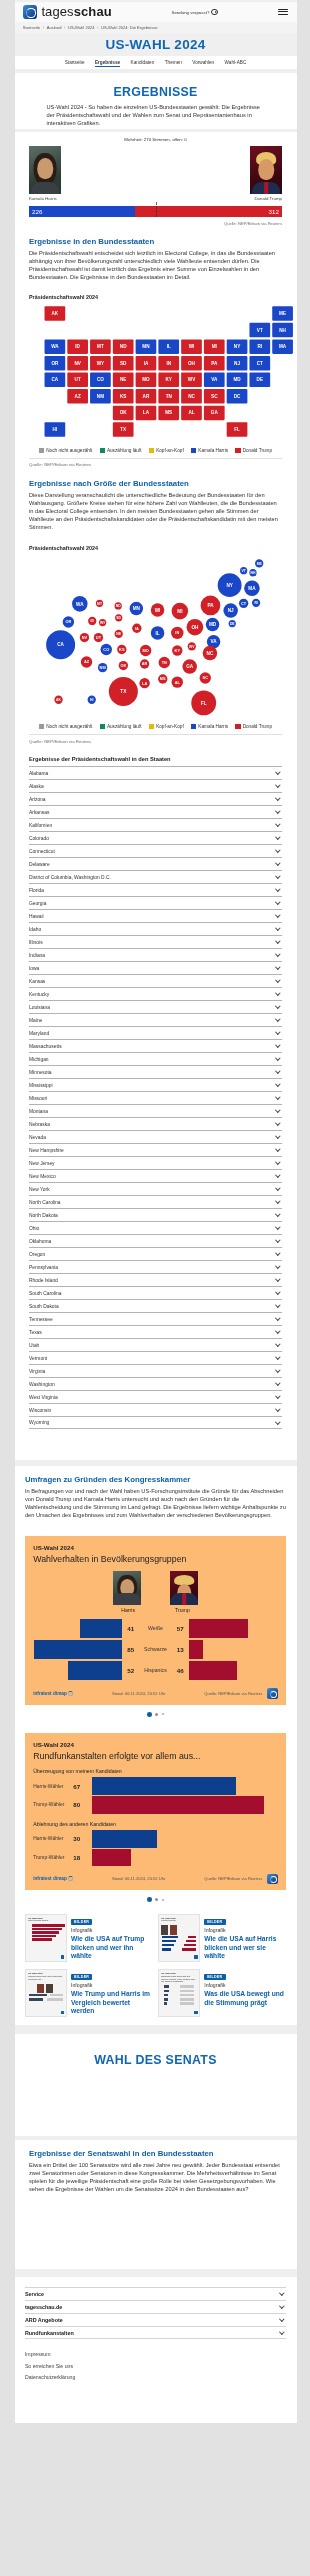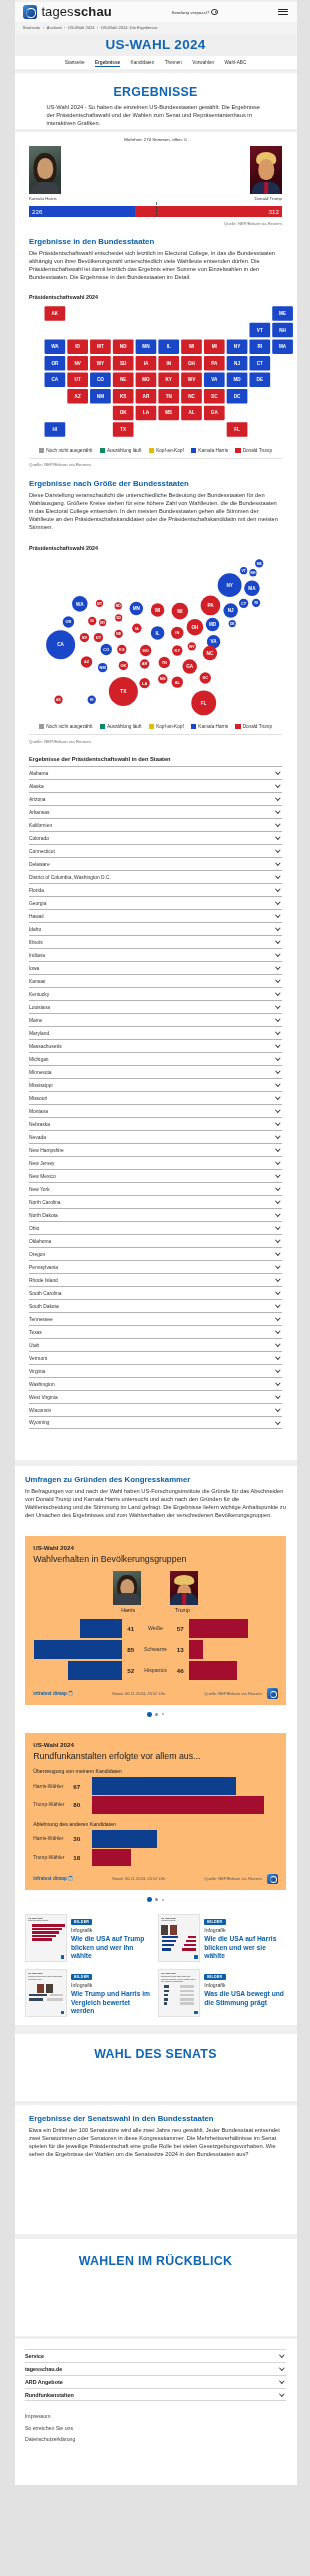--- a/index.html
+++ b/index.html
@@ -114,21 +114,21 @@
   .thumb .mini-sq { position:absolute; right:1.6px; bottom:1.6px; width:3.6px; height:3.6px; background:#0d60a8; border-radius:0.5px;}
   .thumb .bars { margin-top:2.1px; }
   .thumb .bar { height:2.6px; margin-bottom:0.8px; border-radius:0.3px;}
   .thumb .tp { width:7.3px; height:9.3px; display:inline-block; margin:1px 1.6px 0 0;}
   .tmeta { padding-top:1px; }
   .badge { display:inline-block; background:#0d60a8; color:#fff; font-size:3.6px; font-weight:bold; padding:1px 3.1px; border-radius:1px; letter-spacing:0.3px;}
   .tkick { font-size:5.2px; color:#333; margin-top:2.6px; }
   .ttitle { font-size:6.7px; font-weight:bold; color:#0d60a8; line-height:1.25; margin-top:2.1px; }
 
   .card4 { height:93px; padding-top:15.5px; }
-  .card5 { height:67px; padding-top:13px; }
+  .card5 { height:102px; padding-top:19px; }
   .card6 { height:129px; padding:8.3px 14.5px 0; }
   .card7 { height:97px; padding-top:15.5px; }
 
   
   .card8 { height:146px; padding:10.4px 10.4px 7.3px; display:flex; flex-direction:column; }
   .facc .frow { display:flex; align-items:center; justify-content:space-between; height:13px; border-top:0.5px solid #d4d4d4; font-size:5.4px; font-weight:bold; color:#222; cursor:pointer;}
   .facc .frow:last-child { border-bottom:0.5px solid #d4d4d4; }
   .flinks { margin-top:6.2px; }
   .flink { display:block; font-size:5.2px; color:#444; text-decoration:none; margin-top:5.7px; }
 
@@ -1100,23 +1100,20 @@
     <div class="bighead">WAHL DES SENATS</div>
   </div>
   <div class="gap8"></div>
 
   <div class="card card6">
     <div class="subhead">Ergebnisse der Senatswahl in den Bundesstaaten</div>
     <div class="para">Etwa ein Drittel der 100 Senatssitze wird alle zwei Jahre neu gewählt. Jeder Bundesstaat entsendet zwei Senatorinnen oder Senatoren in diese Kongresskammer. Die Mehrheitsverhältnisse im Senat spielen für die jeweilige Präsidentschaft eine große Rolle bei vielen Gesetzgebungsvorhaben. Wie sehen die Ergebnisse der Wahlen um die Senatssitze 2024 in den Bundesstaaten aus?</div>
   </div>
   <div class="gap8"></div>
 
-  <div class="card card7">
-    <div class="bighead">WAHLEN IM RÜCKBLICK</div>
-  </div>
   <div class="gap6"></div>
 
   <div class="card card8">
     <div class="facc">
         <div class="frow">
           <span>Service</span>
           <span class="chev"></span>
         </div>
         <div class="frow">
           <span>tagesschau.de</span>

